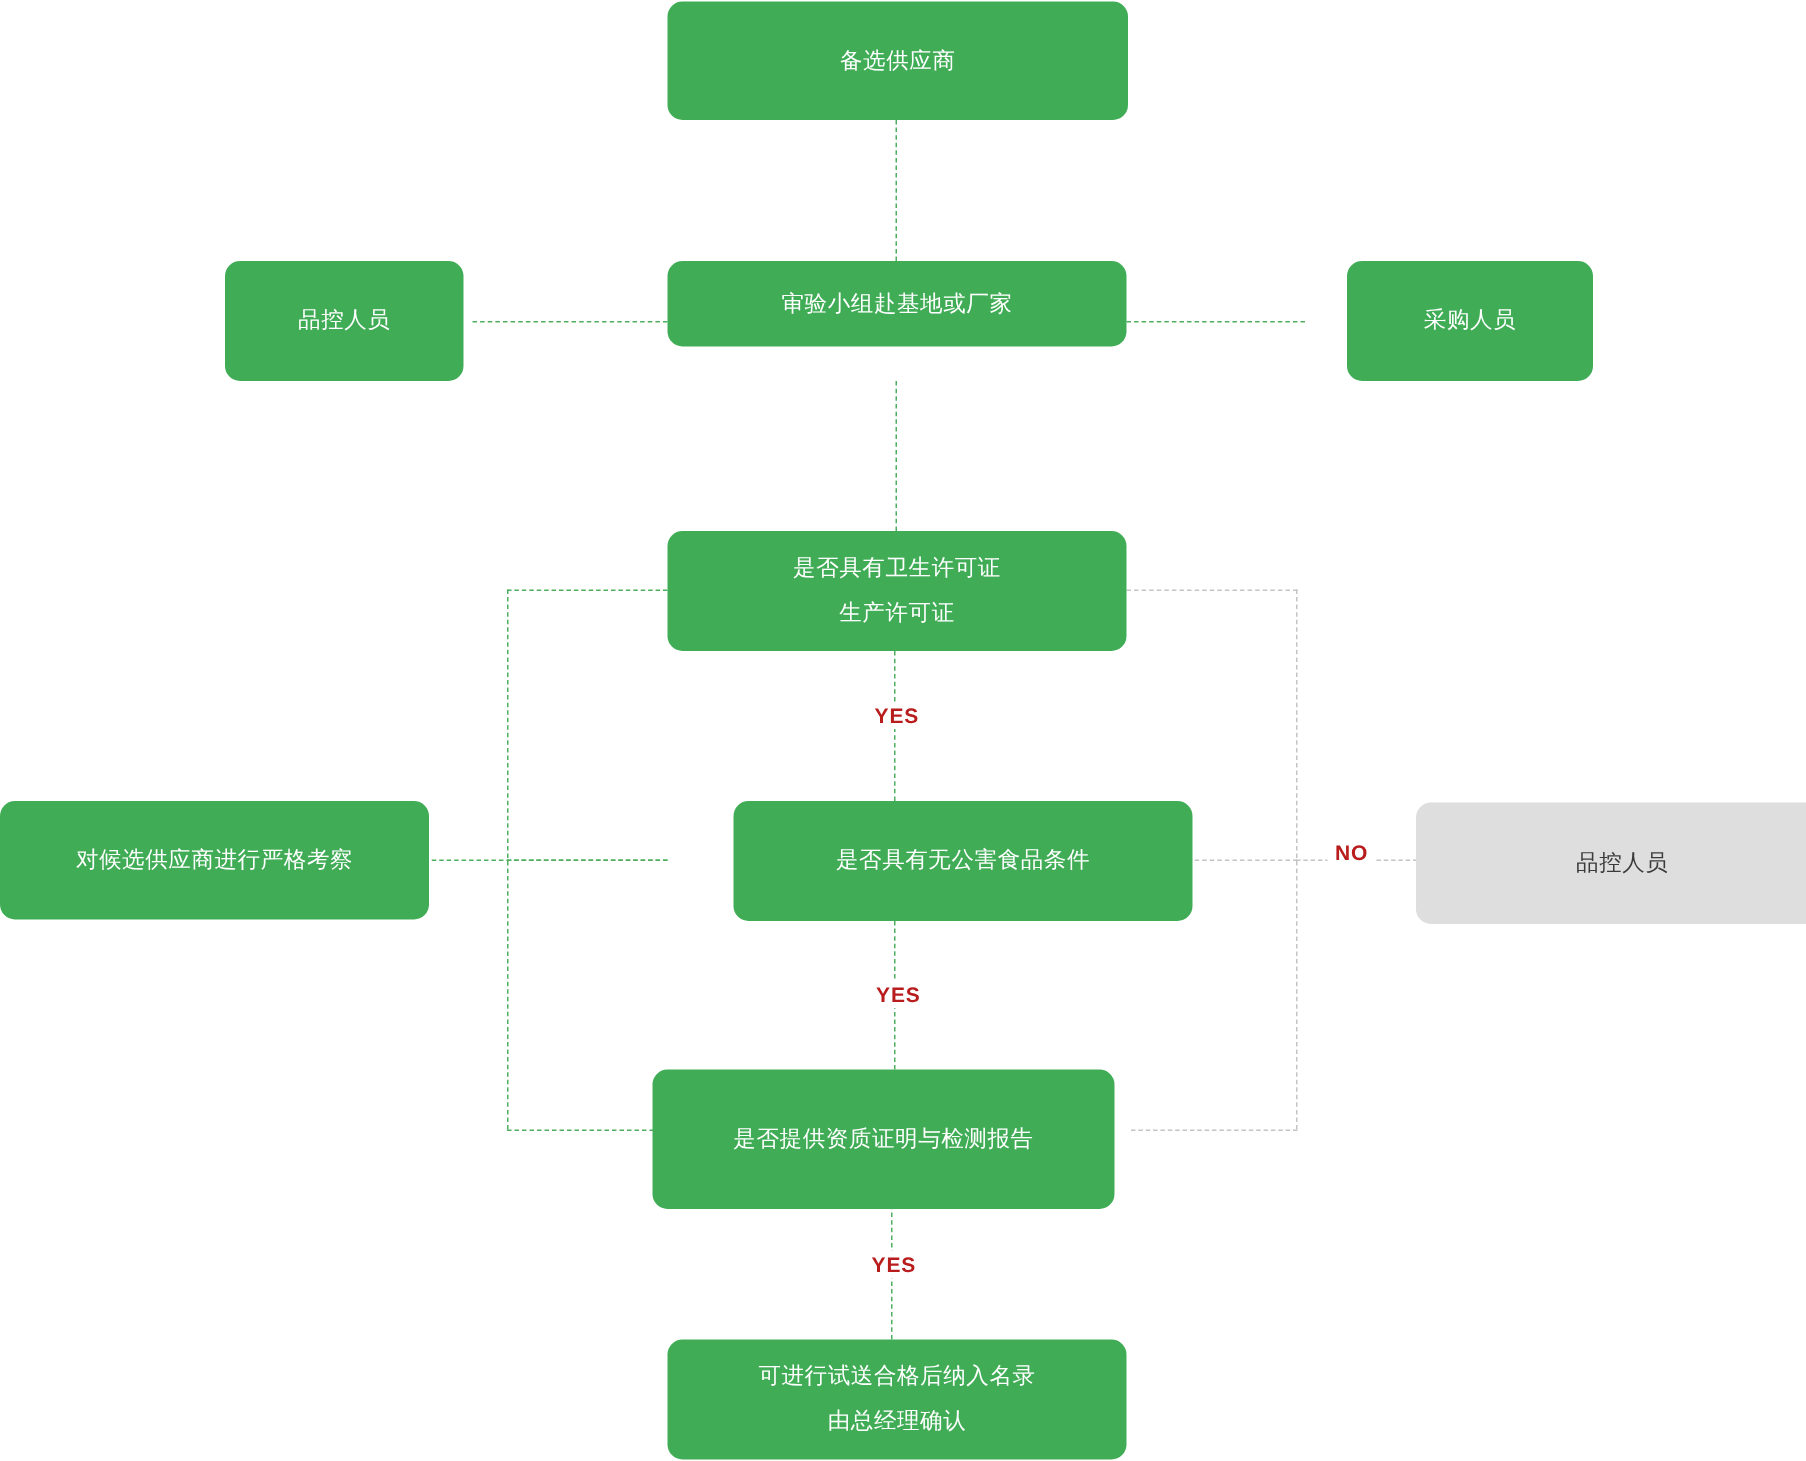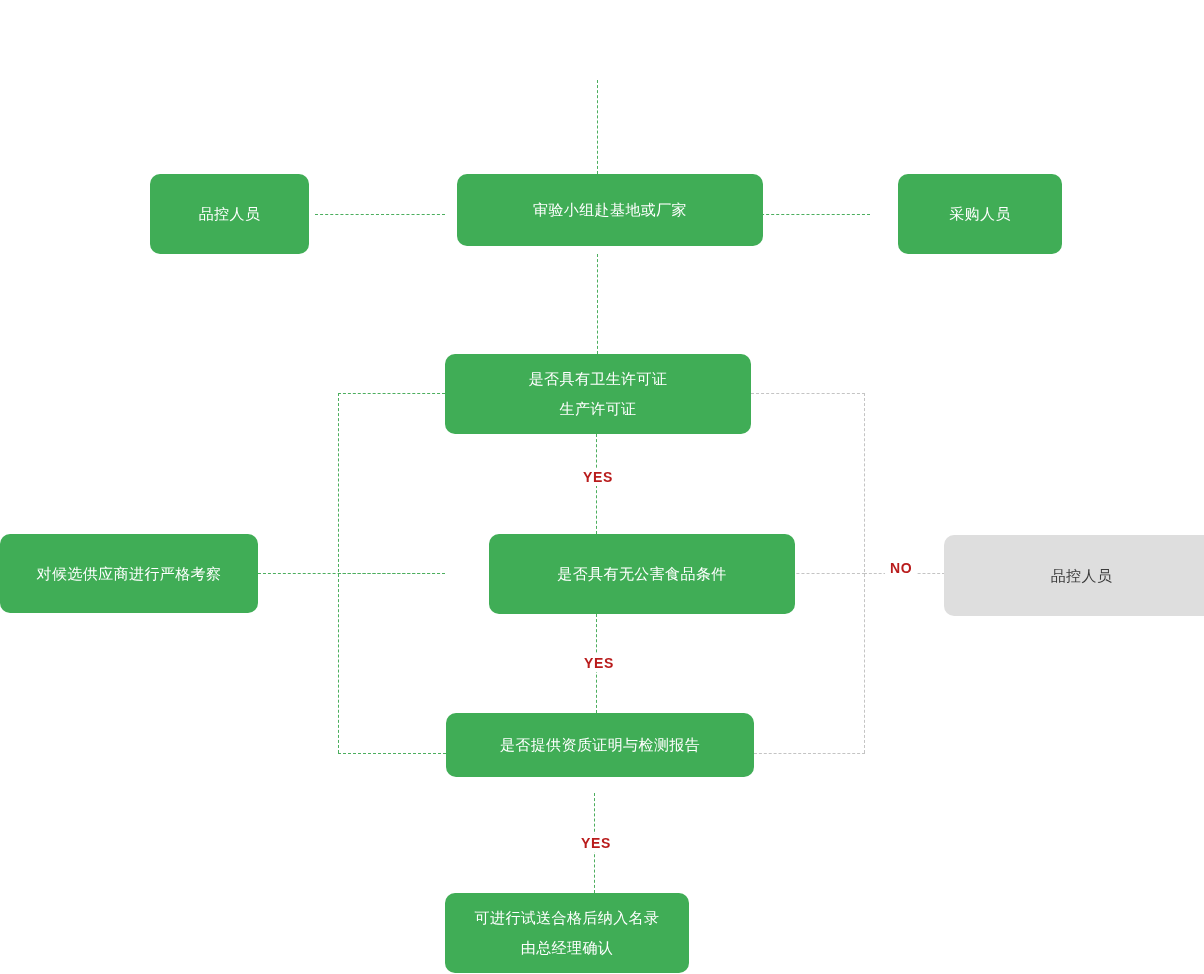--- a/index.html
+++ b/index.html
@@ -109,52 +109,55 @@
 
   <div class="conn v green-line" style="left:596px; top:614px; height:99px;"></div>
 
   <div class="conn v green-line" style="left:594px; top:793px; height:100px;"></div>
 
   <div class="edge-label yes" style="left:578px; top:468px;">YES</div>
   <div class="edge-label yes" style="left:579px; top:654px;">YES</div>
   <div class="edge-label yes" style="left:576px; top:834px;">YES</div>
   <div class="edge-label no" style="left:885px; top:559px;">NO</div>
 
+  <div class="node green" style="left:445px; top:1px; width:307px; height:79px;">
+    <span class="txt">备选供应商</span>
+  </div>
 
   <div class="node green" style="left:150px; top:174px; width:159px; height:80px;">
     <span class="txt">品控人员</span>
   </div>
 
-  <div class="node green" style="left:457px; top:174px; width:306px; height:72px;">
+  <div class="node green" style="left:445px; top:174px; width:306px; height:57px;">
     <span class="txt">审验小组赴基地或厂家</span>
   </div>
 
   <div class="node green" style="left:870px; top:174px; width:164px; height:80px;margin-left:28px;">
     <span class="txt">采购人员</span>
   </div>
 
   <div class="node green" style="left:445px; top:354px; width:306px; height:80px;">
     <span class="txt">是否具有卫生许可证
 生产许可证</span>
   </div>
 
-  <div class="node green" style="left:0px; top:534px; width:258px; height:79px;">
+  <div class="node green" style="left:0px; top:534px; width:286px; height:79px;">
     <span class="txt">对候选供应商进行严格考察</span>
   </div>
 
   <div class="node green" style="left:445px; top:534px; width:306px; height:80px;margin-left:44px;">
     <span class="txt">是否具有无公害食品条件</span>
   </div>
 
   <div class="node grey" style="left:944px; top:535px; width:275px; height:81px;">
     <span class="txt">品控人员</span>
   </div>
 
-  <div class="node green" style="left:446px; top:713px; width:308px; height:64px;">
+  <div class="node green" style="left:435px; top:713px; width:308px; height:93px;">
     <span class="txt">是否提供资质证明与检测报告</span>
   </div>
 
-  <div class="node green" style="left:445px; top:893px; width:244px; height:80px;align-items:center;">
+  <div class="node green" style="left:445px; top:893px; width:306px; height:80px;align-items:center;">
     <span class="txt">可进行试送合格后纳入名录
 由总经理确认</span>
   </div>
 
 </div>
 
 </body></html>

